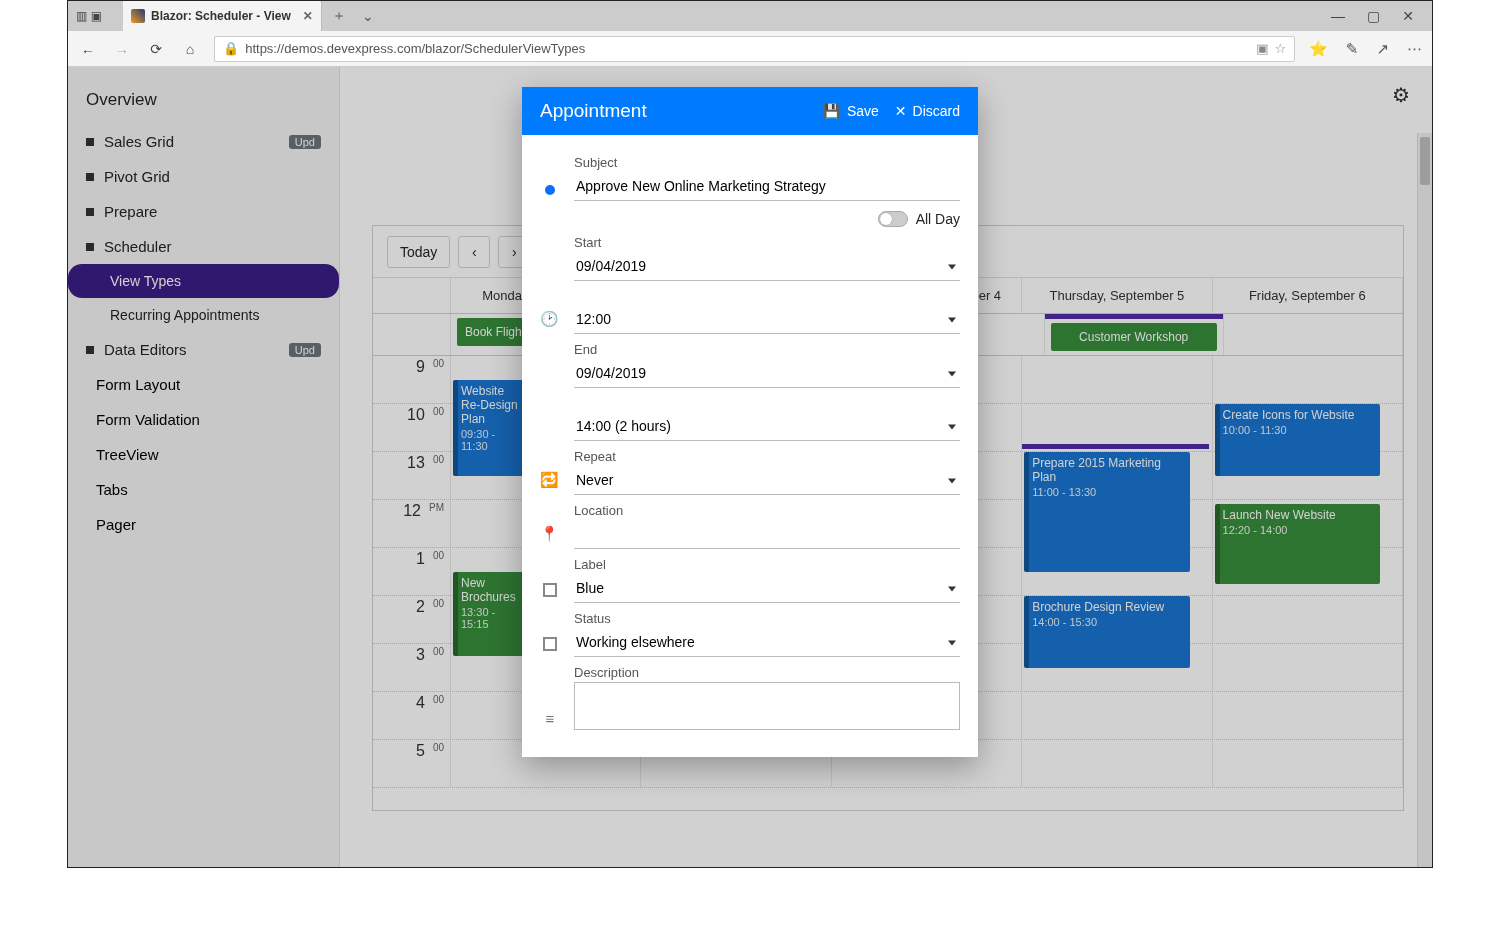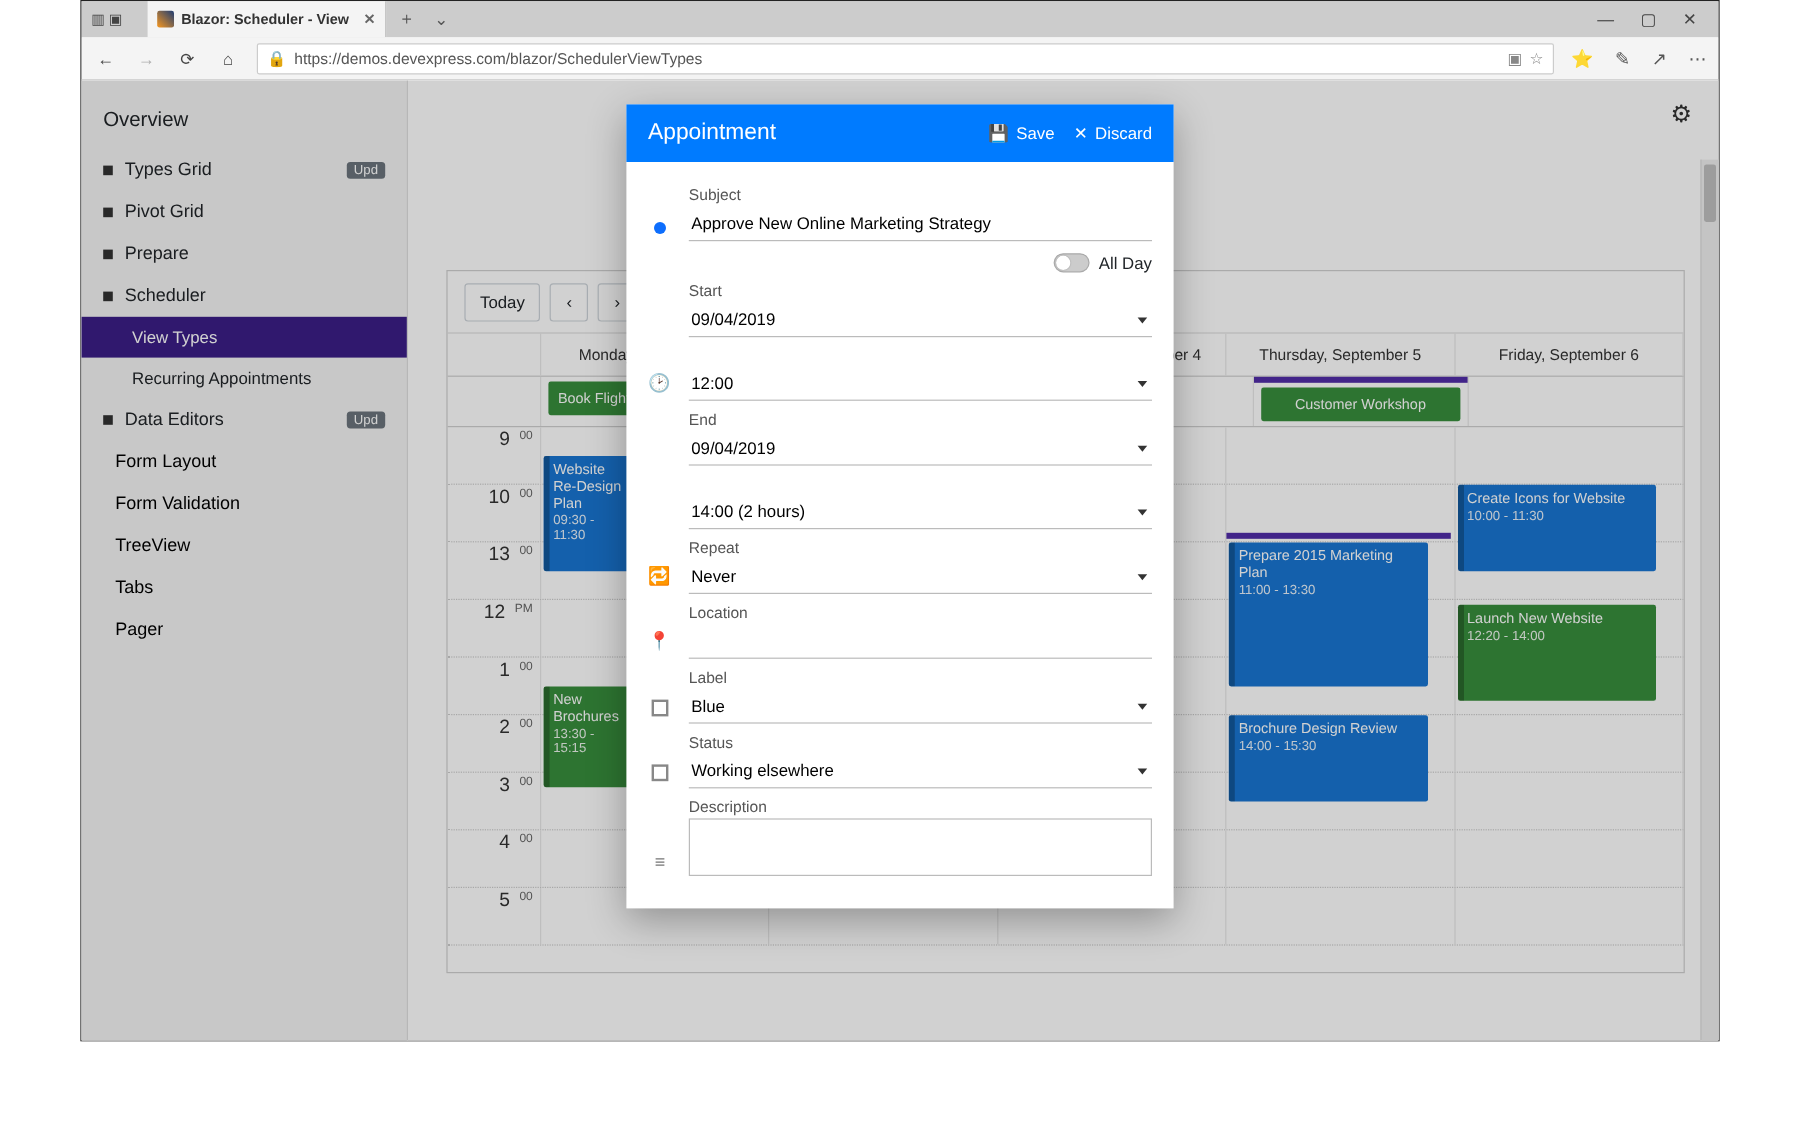--- a/index.html
+++ b/index.html
@@ -20,21 +20,21 @@
 
 .app { flex:1; position:relative; background:#fff; display:flex; }
 
 
 .sidebar { width:272px; background:#f5f5f5; border-right:1px solid #e0e0e0; padding-top:14px; }
 .sidebar .item { display:flex; align-items:center; padding:9px 18px; font-size:15px; color:#212529; cursor:pointer; }
 .sidebar .item .marker { width:8px;height:8px;background:#333;margin-right:10px; }
 .sidebar .item.overview { font-size:17px; font-weight:400; padding-bottom:14px; }
 .sidebar .badge { margin-left:auto; font-size:11px; background:#6c757d; color:#fff; border-radius:3px; padding:1px 6px;}
 .sidebar .subitem { display:flex; align-items:center; padding:9px 18px 9px 42px; font-size:14px; color:#212529; cursor:pointer;}
-.sidebar .subitem.active { background:#3b1e87; color:#fff;}
+.sidebar .subitem.active { background:#3b1e87; color:#fff;border-radius:14px;}
 .sidebar .plain { padding:9px 18px 9px 28px; font-size:15px; color:#000000; cursor:pointer;}
 
 
 .main { flex:1; background:#fff; position:relative; overflow:hidden; }
 .gear { position:absolute; top:16px; right:22px; font-size:20px; color:#333; }
 .scheduler { position:absolute; top:158px; left:32px; right:28px; bottom:56px; border:1px solid #d0d0d0; background:#fff; }
 .toolbar { height:52px; border-bottom:1px solid #e0e0e0; display:flex; align-items:center; padding:0 14px; gap:8px;}
 .toolbar .btn { border:1px solid #ced4da; background:#fff; height:32px; padding:0 12px; display:flex; align-items:center; font-size:14px; color:#212529; border-radius:3px;}
 .toolbar .btn.icon { width:32px; padding:0; justify-content:center;}
 .dayheader { height:36px; display:flex; border-bottom:1px solid #d0d0d0;}
@@ -129,21 +129,21 @@
   </div>
 
   <div class="app">
 
     <div class="sidebar">
       <div class="item overview">
           <span>Overview</span>
         </div>
       <div class="item">
           <span class="marker"></span>
-          <span>Types Grid</span>
+          <span>Sales Grid</span>
           <span class="badge">Upd</span>
         </div>
       <div class="item">
           <span class="marker"></span>
           <span>Pivot Grid</span>
         </div>
       <div class="item">
           <span class="marker"></span>
           <span>Prepare</span>
         </div>

